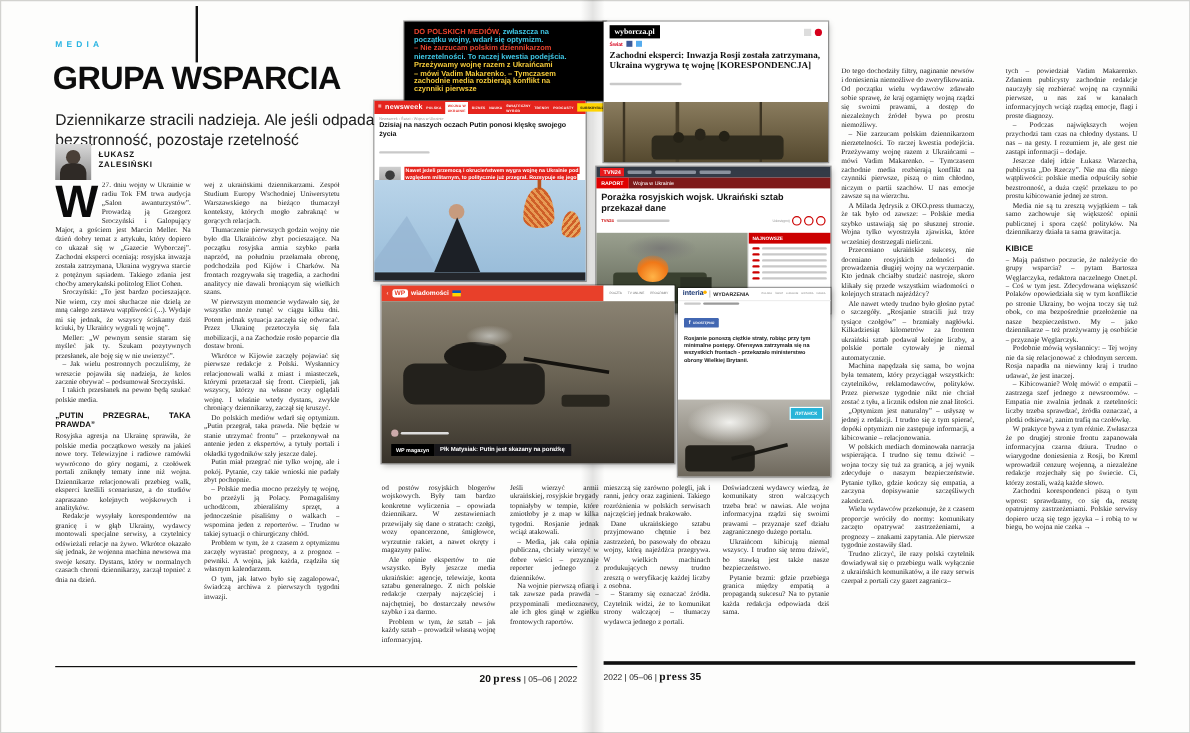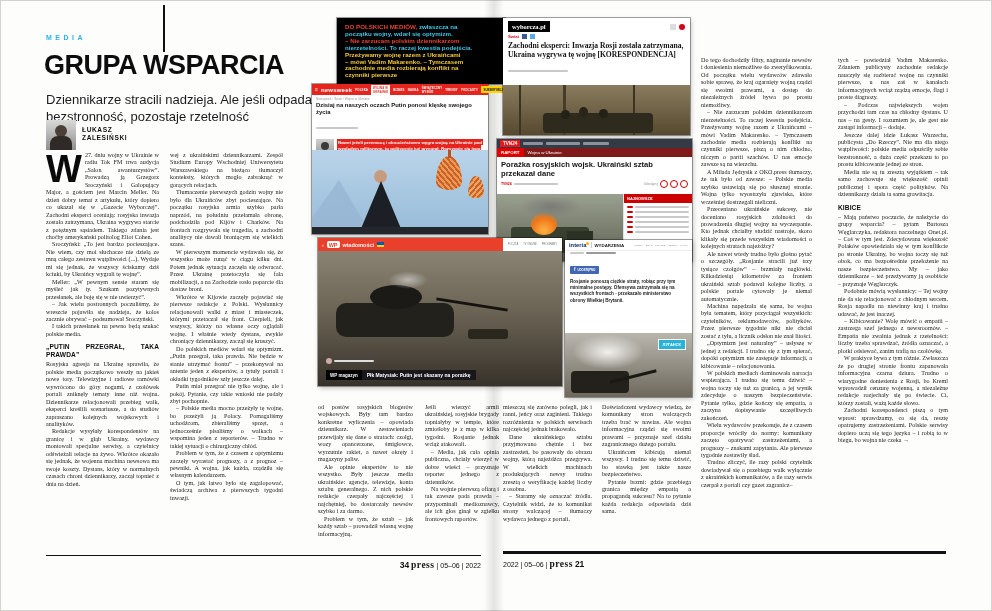--- a/index.html
+++ b/index.html
@@ -350,23 +350,23 @@
     <div style="position:absolute;left:0;bottom:0;width:127px;height:64px;overflow:hidden;background:linear-gradient(#b9b6ae,#6e685c);">
       <div style="position:absolute;left:8px;top:2px;width:70px;height:34px;background:radial-gradient(rgba(245,245,242,.95),rgba(245,245,242,0) 72%);"></div>
       <div style="position:absolute;left:6px;bottom:4px;width:58px;height:22px;border-radius:4px;background:#23211b;"></div>
       <div style="position:absolute;left:44px;bottom:20px;width:48px;height:2.5px;background:#1a1914;transform:rotate(-14deg);"></div>
       <div style="position:absolute;right:6px;top:6px;background:#28b4d8;color:#fff;font-weight:bold;font-size:4px;padding:2px 4px;border:1px solid #fff;">ЛУГАНСК</div>
     </div>
   </div>
 
   <div class="abs" style="left:46px;top:555px;width:435px;height:1px;background:#111;"></div>
   <div class="abs folio" style="left:46px;top:560px;width:435px;text-align:right;">
-    <span class="pg">34</span>
+    <span class="pg">20</span>
     <span class="brand">press</span>
     <span>| 05–06 | 2022</span>
   </div>
   <div class="abs" style="left:503px;top:551px;width:443px;height:3px;background:#111;"></div>
   <div class="abs folio" style="left:503px;top:559px;width:443px;text-align:left;">
     <span>2022 | 05–06 |</span>
     <span class="brand">press</span>
-    <span class="pg">21</span>
+    <span class="pg">35</span>
   </div>
 </div>
 
 </body></html>

